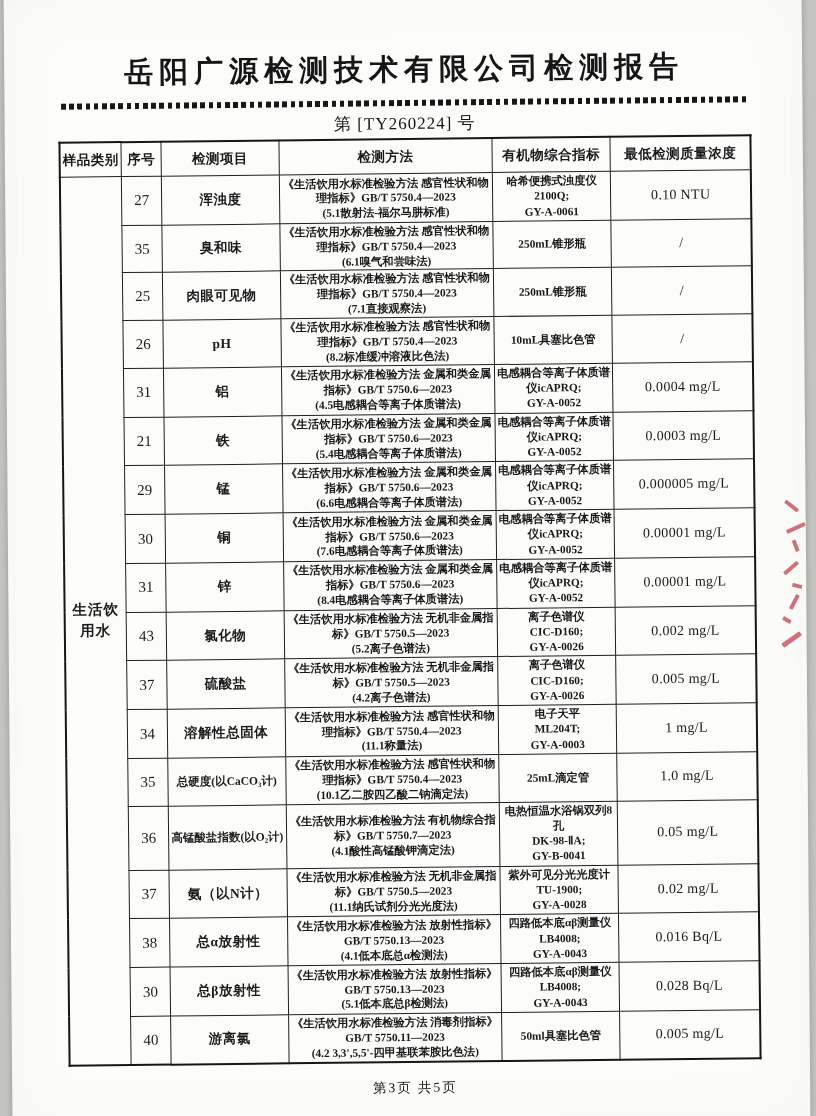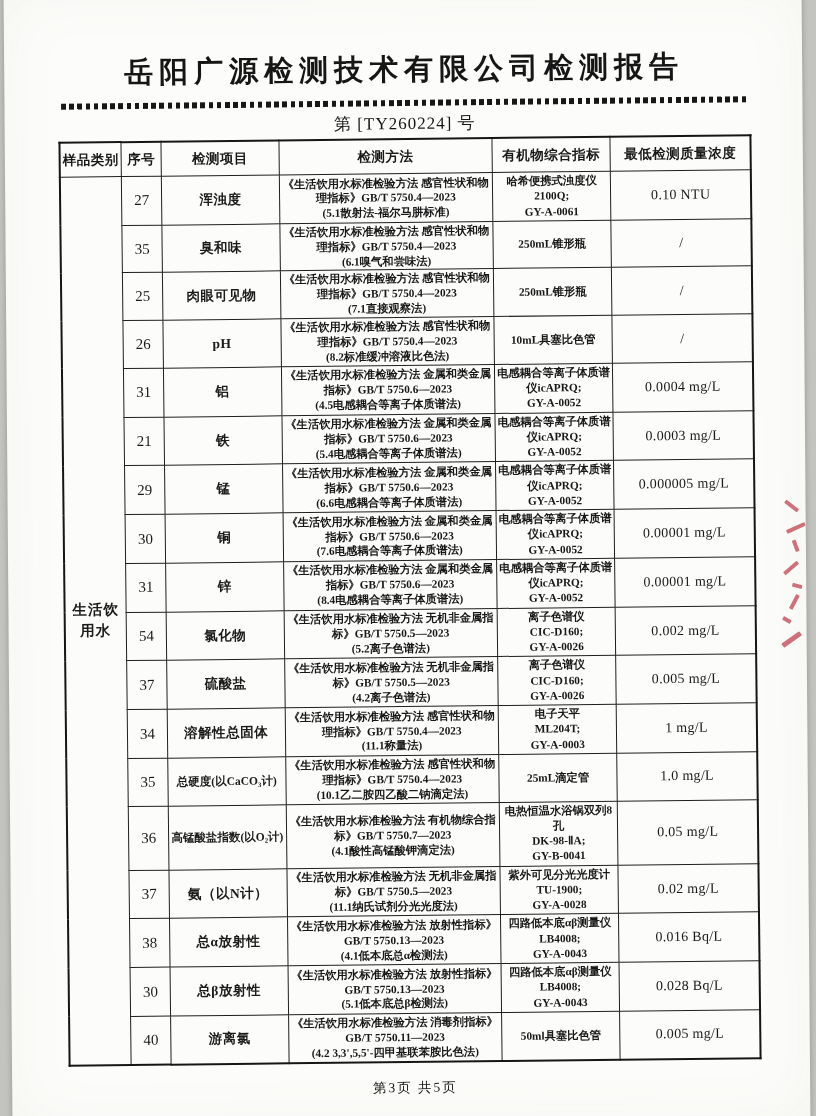--- a/index.html
+++ b/index.html
@@ -253,21 +253,21 @@
               <div class="clause">(8.4电感耦合等离子体质谱法)</div>
             </td>
             <td class="instr">
               <div>电感耦合等离子体质谱</div>
               <div>仪icAPRQ;</div>
               <div>GY-A-0052</div>
             </td>
             <td class="limit">0.00001 mg/L</td>
           </tr>
           <tr class="r">
-            <td class="no">54</td>
+            <td class="no">43</td>
             <td class="item">氯化物</td>
             <td class="method">
               <div>《生活饮用水标准检验方法 无机非金属指标》GB/T 5750.5—2023</div>
               <div class="clause">(5.2离子色谱法)</div>
             </td>
             <td class="instr">
               <div>离子色谱仪</div>
               <div>CIC-D160;</div>
               <div>GY-A-0026</div>
             </td>

